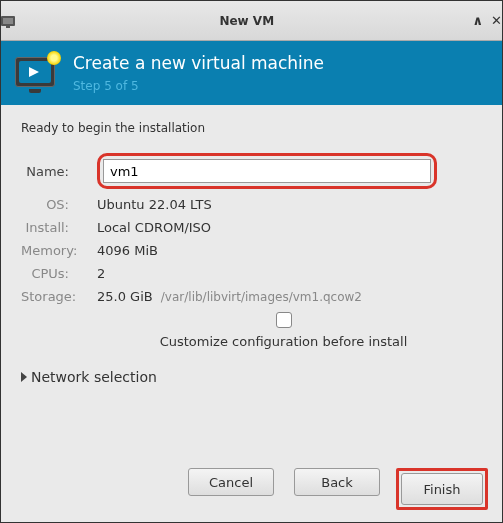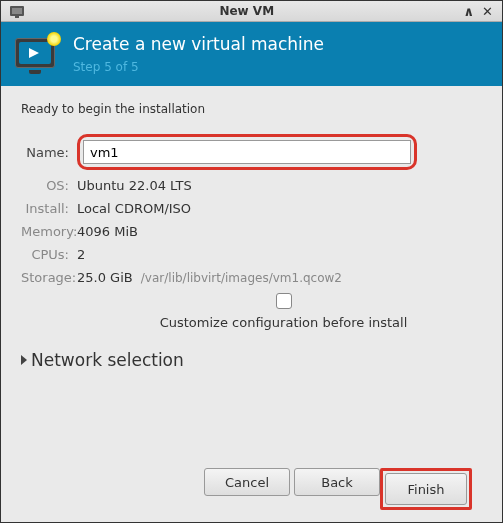--- a/index.html
+++ b/index.html
@@ -1,55 +1,55 @@
 <!DOCTYPE html>
 <html><head>
   <meta charset="utf-8">
   <style>
     * { box-sizing: border-box; margin: 0; padding: 0; }
     body { font-family: "DejaVu Sans", "Liberation Sans", sans-serif; font-size: 13px; background: #fff; }
     .window { width: 503px; height: 523px; background: #eaeaea; border: 1px solid #333; display: flex; flex-direction: column; }
     
-    .titlebar { height: 21px; background: linear-gradient(#e8e8e8, #d8d8d8); border-bottom: 1px solid #aaa; display: flex; align-items: center; padding: 0 9px; }
+    .titlebar { height: 40px; background: linear-gradient(#e8e8e8, #d8d8d8); border-bottom: 1px solid #aaa; display: flex; align-items: center; padding: 0 0; }
     .titlebar .appicon { width: 16px; height: 14px; margin-right: 4px; }
     .titlebar .title { flex: 1; text-align: center; font-weight: bold; font-size: 12px; color: #333; }
     .titlebar .winbtns { display: flex; gap: 8px; color: #333; font-size: 13px; font-weight: bold; }
     .titlebar .winbtn { cursor: pointer; }
     
     .header { background: #0a7fb0; height: 64px; display: flex; align-items: center; padding: 0 14px; gap: 14px; }
     .header-icon { width: 44px; height: 40px; position: relative; }
     .monitor-body { width: 40px; height: 30px; background: #3a3a3a; border-radius: 3px; position: absolute; top: 4px; left: 0; border: 1px solid #666; }
     .monitor-screen { position: absolute; top: 3px; left: 3px; width: 32px; height: 22px; background: #0a7fb0; border-radius: 2px; }
     .monitor-play { position: absolute; top: 9px; left: 13px; width: 0; height: 0; border-left: 10px solid #fff; border-top: 5px solid transparent; border-bottom: 5px solid transparent; }
     .monitor-stand { position: absolute; bottom: 0; left: 14px; width: 12px; height: 4px; background: #3a3a3a; border-radius: 0 0 2px 2px; }
     .monitor-star { position: absolute; top: -2px; right: -2px; width: 14px; height: 14px; background: radial-gradient(circle, #fffb8f 30%, #f5d200 70%); border-radius: 50%; }
     .header-text h1 { color: #fff; font-size: 17px; font-weight: normal; }
     .header-text .step { color: #4fb8e0; font-size: 12px; margin-top: 6px; }
     
     .content { flex: 1; padding: 16px 20px; background: #eaeaea; color: #333; }
     .ready { font-size: 12px; color: #333; margin-bottom: 18px; }
     
-    .form-row { display: flex; align-items: center; margin-bottom: 8px; font-size: 13px; }
+    .form-row { display: flex; align-items: center; margin-bottom: 8px; font-size: 13px; gap: 20px; }
     .form-label { width: 56px; text-align: right; padding-right: 8px; color: #888; font-size: 13px; }
     .form-label.dark { color: #444; }
     .form-value { color: #333; }
     
     .name-input-wrap { flex: 1; display: flex; }
     .name-highlight { border: 3px solid #d9342a; padding: 3px; flex: 1; max-width: 340px; border-radius: 10px; }
     .name-input { width: 100%; height: 24px; padding: 2px 6px; font-size: 13px; border: 1px solid #999; background: #fff; outline: none; font-family: inherit; }
     
     .storage-row .path { color: #888; font-size: 12px; margin-left: 4px; }
     
     .checkbox-row { margin-left: 64px; margin-top: 8px; display: flex; align-items: center; gap: 6px; flex-direction: column; }
     .checkbox { width: 16px; height: 16px; border: 1px solid #888; background: #fff; border-radius: 3px; }
     
-    .expander { margin-top: 20px; display: flex; align-items: center; gap: 4px; color: #333; font-size: 17px; cursor: pointer; }
+    .expander { margin-top: 20px; display: flex; align-items: center; gap: 4px; color: #333; font-size: 14px; cursor: pointer; }
     .expander .tri { width: 0; height: 0; border-left: 6px solid #444; border-top: 5px solid transparent; border-bottom: 5px solid transparent; }
     
-    .footer { padding: 12px 30px; display: flex; justify-content: flex-end; gap: 4px; background: #eaeaea; }
+    .footer { padding: 12px 14px; display: flex; justify-content: flex-end; gap: 20px; background: #eaeaea; }
     .btn { min-width: 86px; height: 28px; background: linear-gradient(#f4f4f4, #dedede); border: 1px solid #999; border-radius: 3px; font-size: 13px; color: #333; cursor: pointer; font-family: inherit; }
     .finish-wrap { border: 3px solid #d9342a; padding: 2px; border-radius: 2px; margin-left: -4px; }
     .finish-wrap .btn { min-width: 82px; height: 32px; }
     
     .appicon-svg { fill: #555; }
   </style>
 </head>
 <body>
 
 <div class="window">

